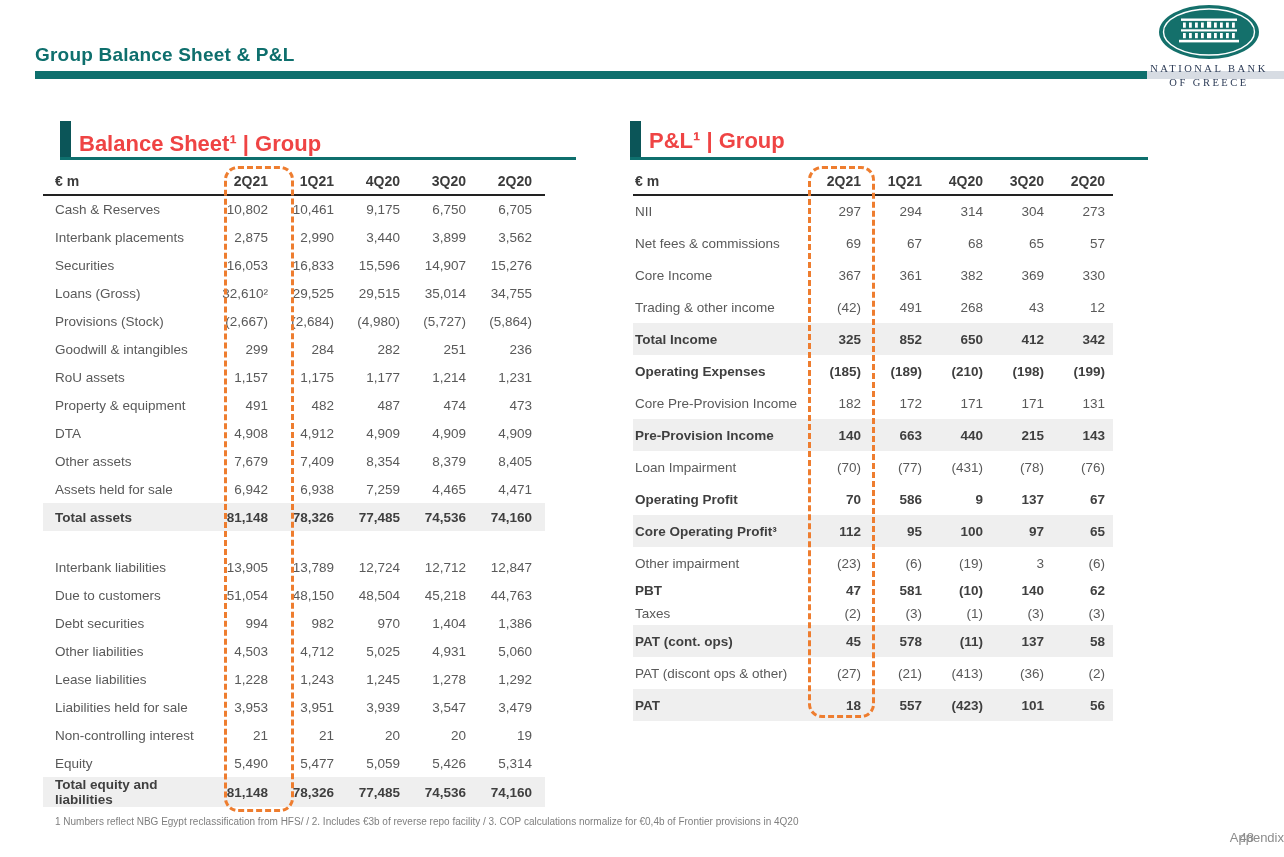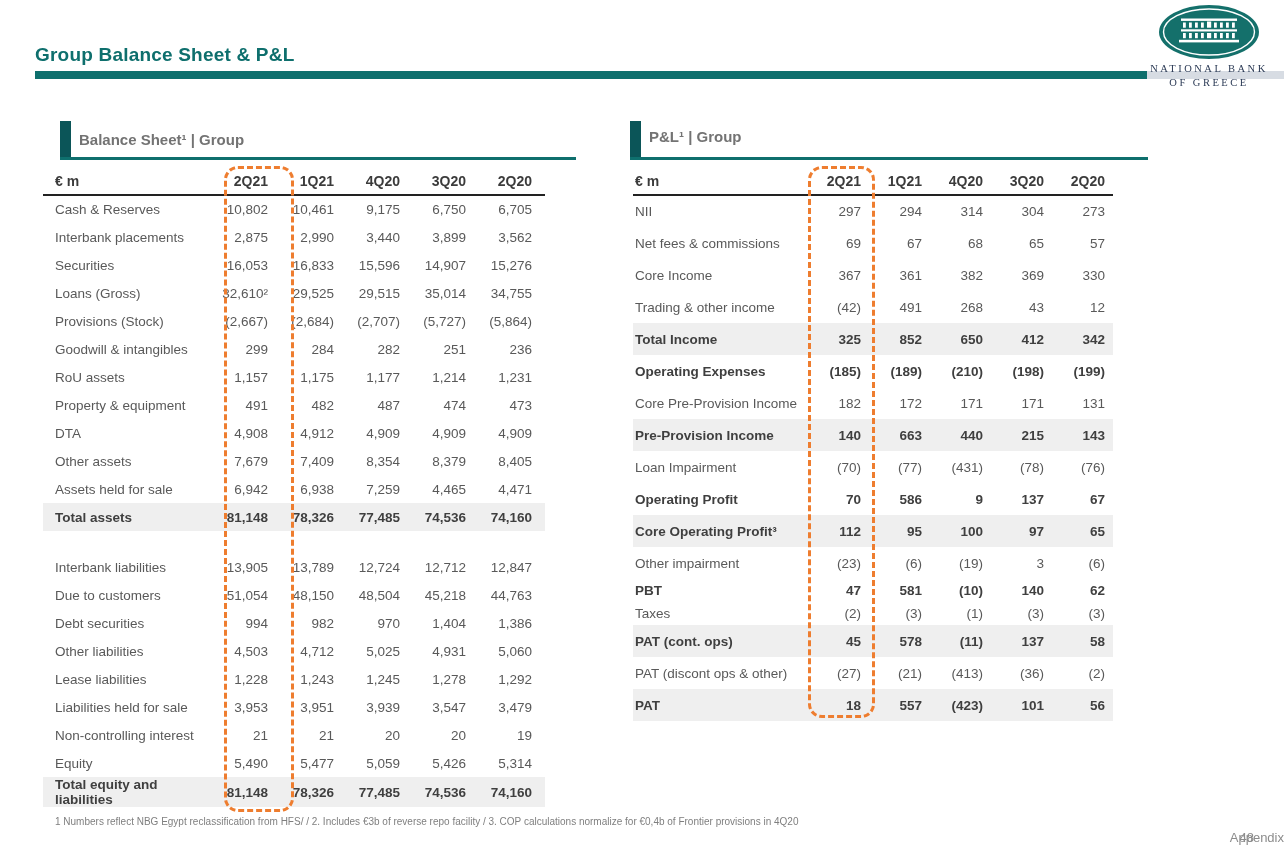--- a/index.html
+++ b/index.html
@@ -19,21 +19,21 @@
 
   
   #logo { position:absolute; right:16px; top:4px; width:118px; text-align:center; }
   #logo svg { display:block; margin:0 auto; }
   .logo-text { font-family:"Liberation Serif", serif; font-size:10.5px; letter-spacing:2.5px; color:#2b3a55; line-height:1.3; white-space:nowrap; }
 
   
   .sec-bar { position:absolute; width:11px; height:37px; background:#0b5558; }
   #bs-bar { left:60px; top:121px; }
   #pl-bar { left:630px; top:121px; }
-  .sec-title { position:absolute; font-size:15px; font-weight:700; color:#737373; }
+  .sec-title { position:absolute; font-size:22px; font-weight:700; color:#ef4444; }
   #bs-title { left:79px; top:131px; }
   #pl-title { left:649px; top:128px; }
   .sec-underline { position:absolute; height:3px; background:#0e6f6d; }
   #bs-underline { left:60px; top:157px; width:516px; }
   #pl-underline { left:630px; top:157px; width:518px; }
 
   
   table { border-collapse:collapse; table-layout:fixed; position:absolute; font-size:13.5px; color:#595959; }
   .bs-table { left:43px; top:166px; width:502px; }
   .pl-table { left:633px; top:166px; width:480px; }
@@ -153,21 +153,21 @@
           <td>32,610²</td>
           <td>29,525</td>
           <td>29,515</td>
           <td>35,014</td>
           <td>34,755</td>
         </tr>
         <tr class="normal">
           <td>Provisions (Stock)</td>
           <td>(2,667)</td>
           <td>(2,684)</td>
-          <td>(2,707)</td>
+          <td>(4,980)</td>
           <td>(5,727)</td>
           <td>(5,864)</td>
         </tr>
         <tr class="normal">
           <td>Goodwill &amp; intangibles</td>
           <td>299</td>
           <td>284</td>
           <td>282</td>
           <td>251</td>
           <td>236</td>

